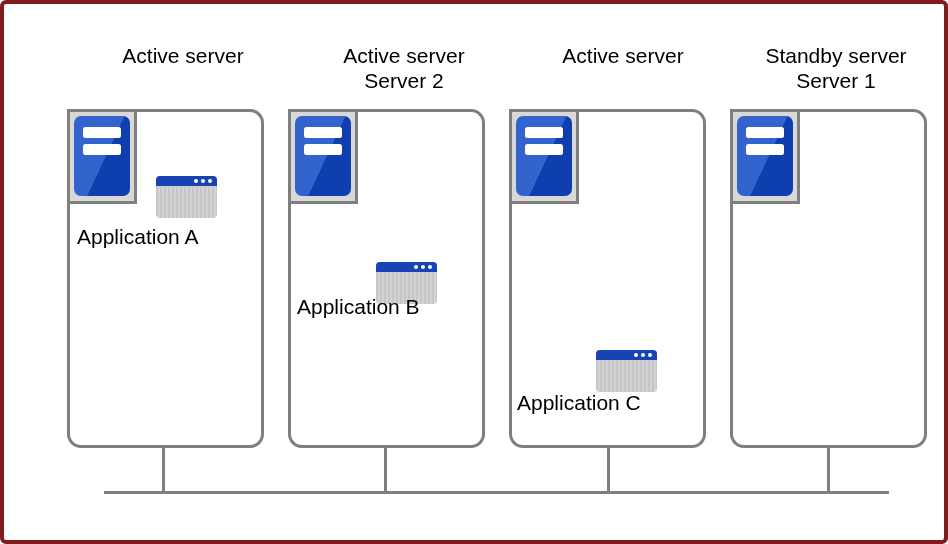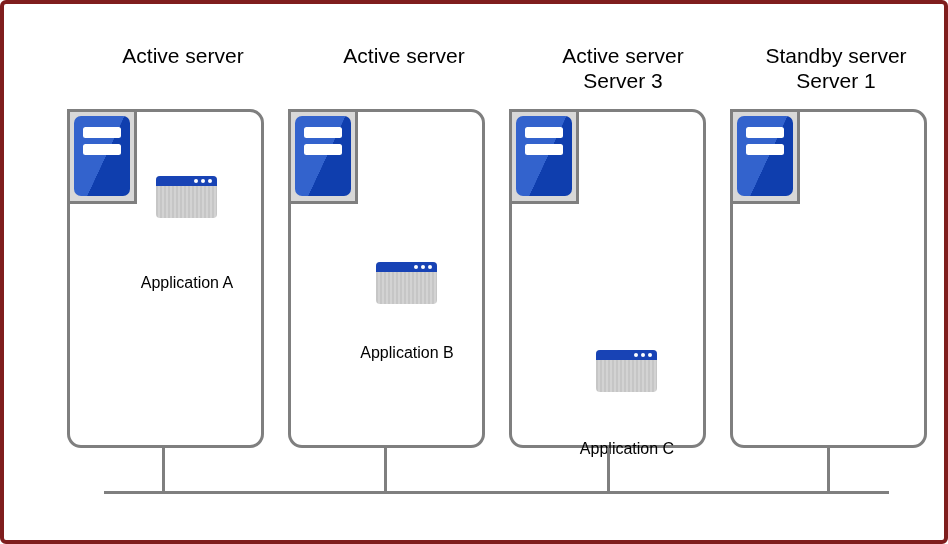--- a/index.html
+++ b/index.html
@@ -98,25 +98,23 @@
     align-items: center;
     justify-content: flex-end;
     gap: 3px;
     padding-right: 5px;
   }
   .win-dot { width: 4px; height: 4px; border-radius: 50%; background: #ffffff; }
 
   .app-label {
     position: absolute;
     width: 220px;
-    text-align: center;
-    font-size: 16px;
+    font-size: 21px;
     line-height: 25px;
     white-space: nowrap;
-    margin-top: 46px;
   }
   .s0 .app-label { left: 73px;  top: 220px; }
   .s1 .app-label { left: 293px; top: 290px; }
   .s2 .app-label { left: 513px; top: 386px; }
 
   
   .connector {
     position: absolute;
     top: 444px;
     width: 3px;
@@ -160,20 +158,21 @@
         <span class="win-dot"></span>
       </div>
     </div>
     <div class="app-label">Application A</div>
     <div class="connector"></div>
   </div>
 
   <div class="group s1">
     <div class="server-title">
       <div>Active server</div>
+      <div>Server 2</div>
     </div>
     <div class="server-box"></div>
     <div class="icon-frame">
       <div class="tower">
         <div class="tower-slot"></div>
         <div class="tower-slot"></div>
       </div>
     </div>
     <div class="app-window">
       <div class="app-titlebar">
@@ -182,21 +181,20 @@
         <span class="win-dot"></span>
       </div>
     </div>
     <div class="app-label">Application B</div>
     <div class="connector"></div>
   </div>
 
   <div class="group s2">
     <div class="server-title">
       <div>Active server</div>
-      <div>Server 3</div>
     </div>
     <div class="server-box"></div>
     <div class="icon-frame">
       <div class="tower">
         <div class="tower-slot"></div>
         <div class="tower-slot"></div>
       </div>
     </div>
     <div class="app-window">
       <div class="app-titlebar">

